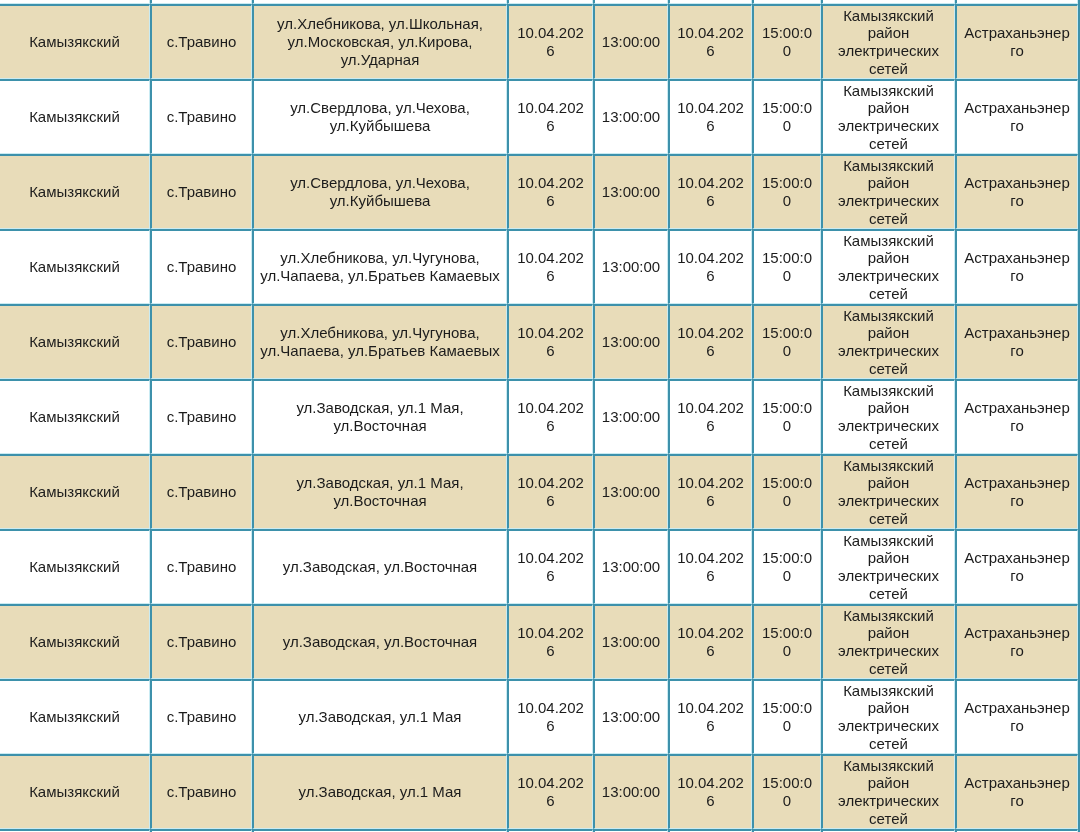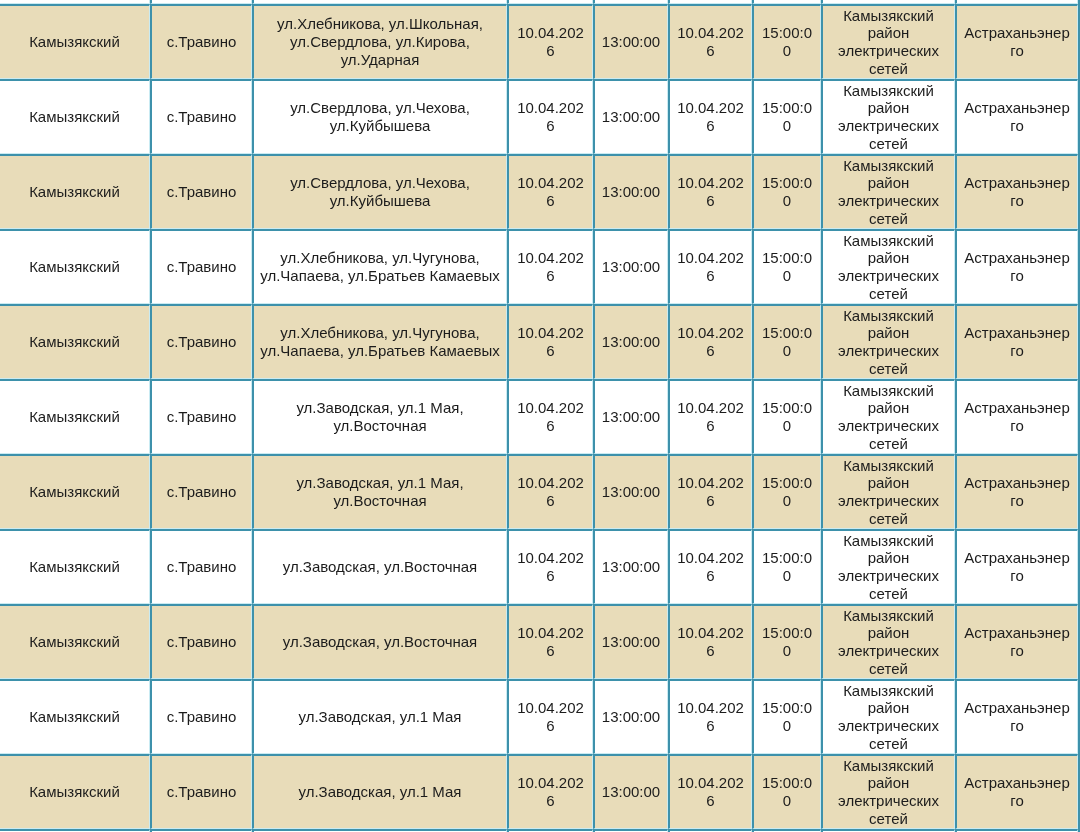--- a/index.html
+++ b/index.html
@@ -67,21 +67,21 @@
         <td></td>
         <td></td>
         <td></td>
         <td></td>
         <td></td>
         <td></td>
       </tr>
       <tr>
           <td>Камызякский</td>
           <td>с.Травино</td>
-          <td>ул.Хлебникова, ул.Школьная, ул.Свердлова, ул.Кирова, ул.Ударная</td>
+          <td>ул.Хлебникова, ул.Школьная, ул.Московская, ул.Кирова, ул.Ударная</td>
           <td>10.04.2026</td>
           <td>13:00:00</td>
           <td>10.04.2026</td>
           <td>15:00:00</td>
           <td>Камызякский район электрических сетей</td>
           <td>Астраханьэнерго</td>
         </tr>
         <tr>
           <td>Камызякский</td>
           <td>с.Травино</td>

